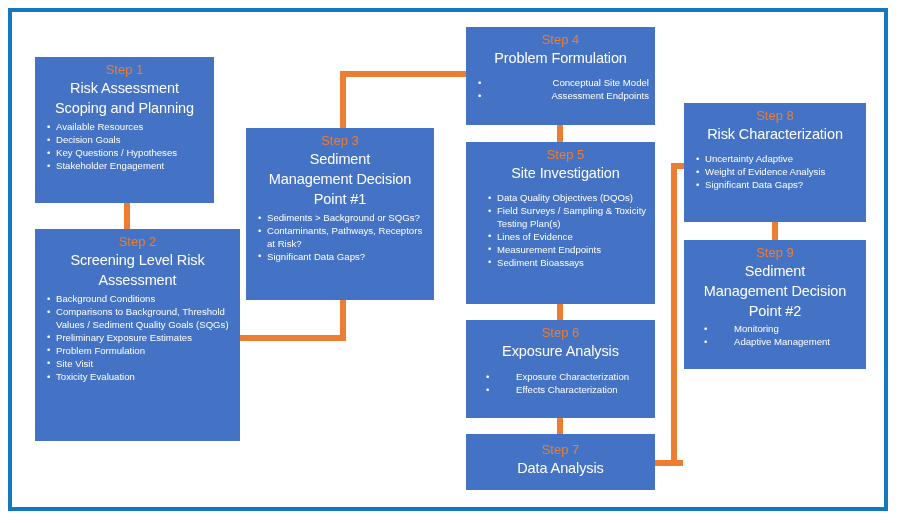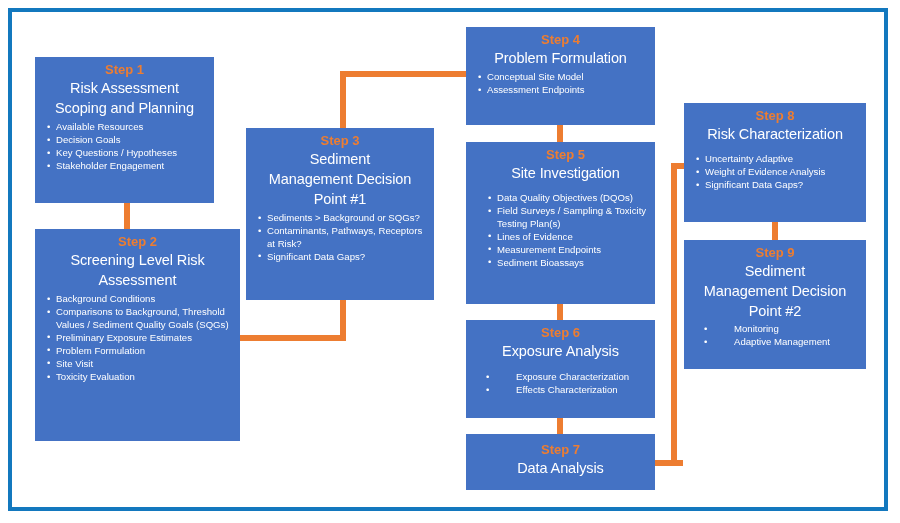--- a/index.html
+++ b/index.html
@@ -33,21 +33,21 @@
     background:#4472C4;
     color:#ffffff;
     box-sizing:border-box;
     padding:5px 6px 4px 6px;
     overflow:hidden;
   }
   .step-label{
     display:block;
     text-align:center;
     color:#ED7D31;
-    font-weight:bold;
+    font-weight:normal;
     font-size:13px;
     line-height:16px;
     margin:0 0 1px 0;
   }
   .title{
     display:block;
     text-align:center;
     color:#ffffff;
     font-size:14.5px;
     line-height:18px;
@@ -138,21 +138,21 @@
     <ul class="bullets">
       <li>Sediments &gt; Background or SQGs?</li>
       <li>Contaminants, Pathways, Receptors at Risk?</li>
       <li>Significant Data Gaps?</li>
     </ul>
   </div>
 
   <div class="box" style="left:466px;top:27px;width:189px;height:98px;">
     <span class="step-label">Step 4</span>
     <span class="title">Problem Formulation</span>
-    <ul class="bullets" style="margin-top:4px;">
+    <ul class="bullets" style="margin-top:10px;text-align:right;">
       <li>Conceptual Site Model</li>
       <li>Assessment Endpoints</li>
     </ul>
   </div>
 
   <div class="box" style="left:466px;top:142px;width:189px;height:162px;padding-left:16px;">
     <span class="step-label">Step 5</span>
     <span class="title">Site Investigation</span>
     <ul class="bullets" style="margin-top:10px;">
       <li>Data Quality Objectives (DQOs)</li>

